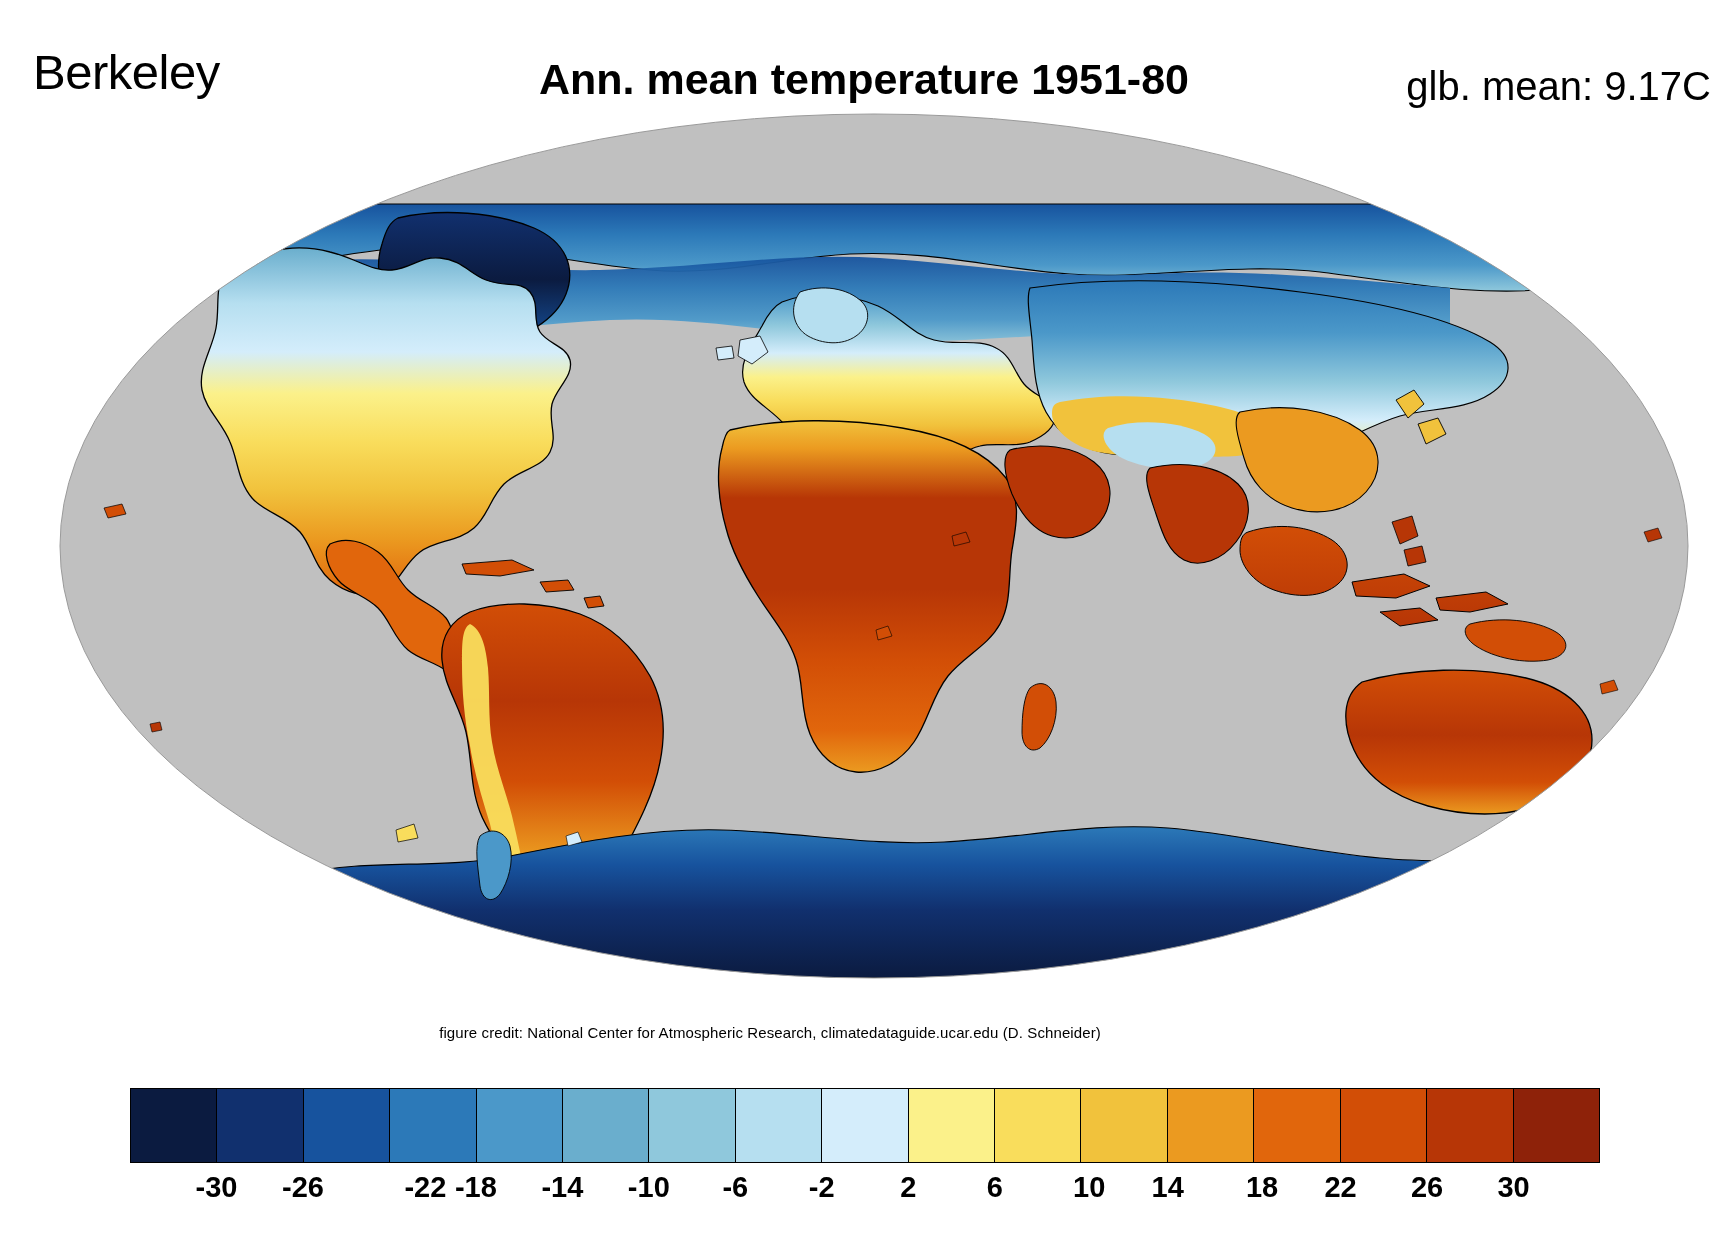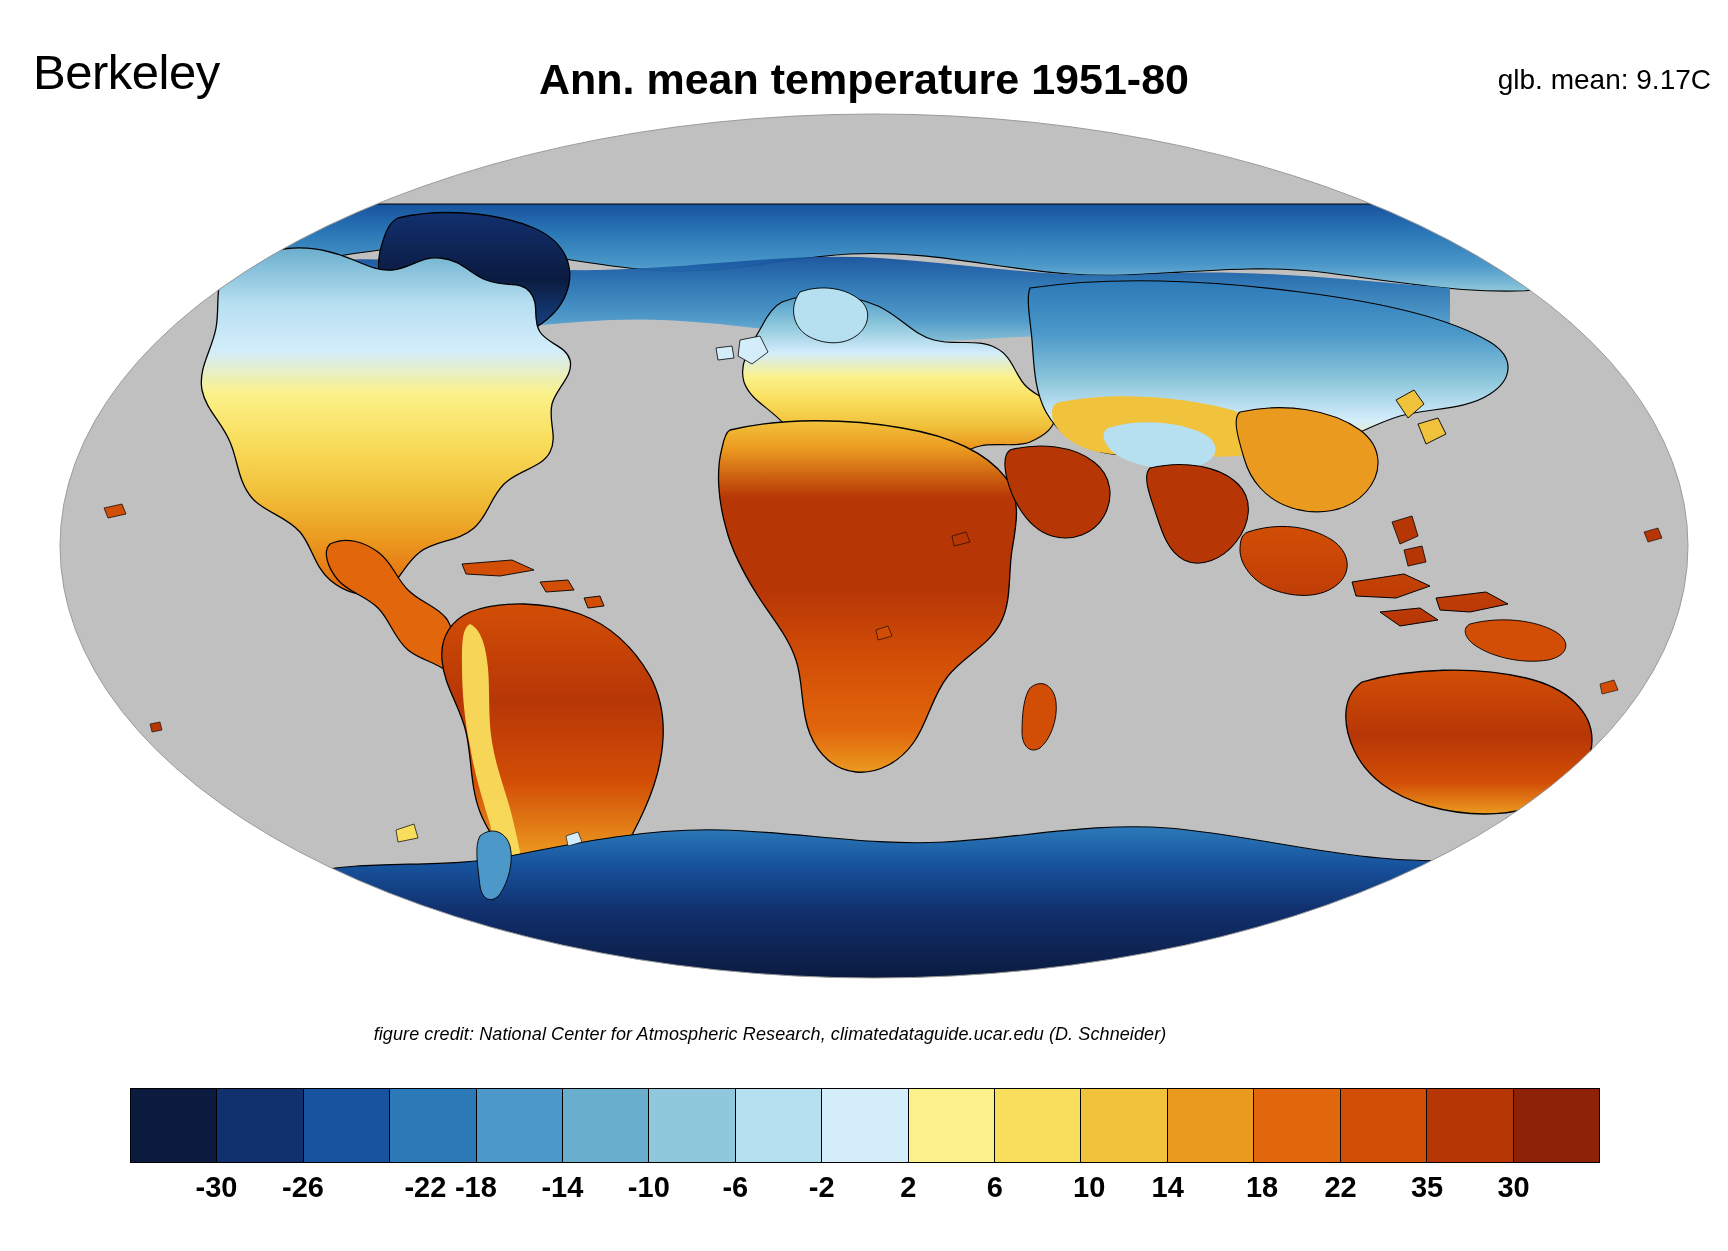--- a/index.html
+++ b/index.html
@@ -4,28 +4,28 @@
 <style>
   html,body{margin:0;padding:0;background:#fff;}
   body{width:1728px;height:1251px;position:relative;
        font-family:"Liberation Sans", sans-serif;color:#000;overflow:hidden;}
 
   #header{position:absolute;left:0;top:0;width:1728px;height:118px;padding-left:7px;}
   #dataset-label{position:absolute;left:33px;top:48px;font-size:49px;line-height:1;
                  letter-spacing:-0.5px;white-space:nowrap;}
   #main-title{position:absolute;left:0;top:58px;width:1728px;text-align:center;
               font-size:43px;line-height:1;white-space:nowrap;font-weight:bold;}
-  #glb-mean{position:absolute;right:24px;top:66px;font-size:28px;line-height:1;
+  #glb-mean{position:absolute;right:24px;top:66px;font-size:40px;line-height:1;
             white-space:nowrap;}
 
   #map-area{position:absolute;left:0;top:112px;width:1728px;height:872px;}
   #map-svg{display:block;width:1728px;height:872px;}
 
   #credit{position:absolute;left:0;top:1024px;width:1540px;text-align:center;
-          font-size:18px;letter-spacing:0.1px;white-space:nowrap;font-style:italic;}
+          font-size:15px;letter-spacing:0.1px;white-space:nowrap;}
 
   #colorbar-wrap{position:absolute;left:0;top:1088px;width:1452px;height:110px;}
   #colorbar{position:absolute;left:130px;top:0;width:1470px;height:75px;
             display:flex;border:1px solid #000;box-sizing:border-box;background:#000;}
   .cb-swatch{flex:1 1 0;height:100%;border-right:1px solid #000;box-sizing:border-box;}
   .cb-swatch:last-child{border-right:none;}
   #cb-ticks{position:absolute;left:130px;top:77px;width:1470px;height:34px;}
   .cb-tick-label{position:absolute;top:8px;transform:translateX(-50%);
                  font-size:29px;font-weight:bold;line-height:1;white-space:nowrap;}
 </style>
@@ -305,16 +305,16 @@
       <div class="cb-tick-label" style="left: 29.4118%;">-14</div>
       <div class="cb-tick-label" style="left: 35.2941%;">-10</div>
       <div class="cb-tick-label" style="left: 41.1765%;">-6</div>
       <div class="cb-tick-label" style="left: 47.0588%;">-2</div>
       <div class="cb-tick-label" style="left: 52.9412%;">2</div>
       <div class="cb-tick-label" style="left: 58.8235%;">6</div>
       <div class="cb-tick-label" style="left: 64.7059%; margin-left: 8px;">10</div>
       <div class="cb-tick-label" style="left: 70.5882%;">14</div>
       <div class="cb-tick-label" style="left: 76.4706%; margin-left: 8px;">18</div>
       <div class="cb-tick-label" style="left: 82.3529%;">22</div>
-      <div class="cb-tick-label" style="left: 88.2353%;">35</div>
+      <div class="cb-tick-label" style="left: 88.2353%;">26</div>
       <div class="cb-tick-label" style="left: 94.1176%; text-align: center;">30</div>
     </div>
 </div>
 
 </body></html>

